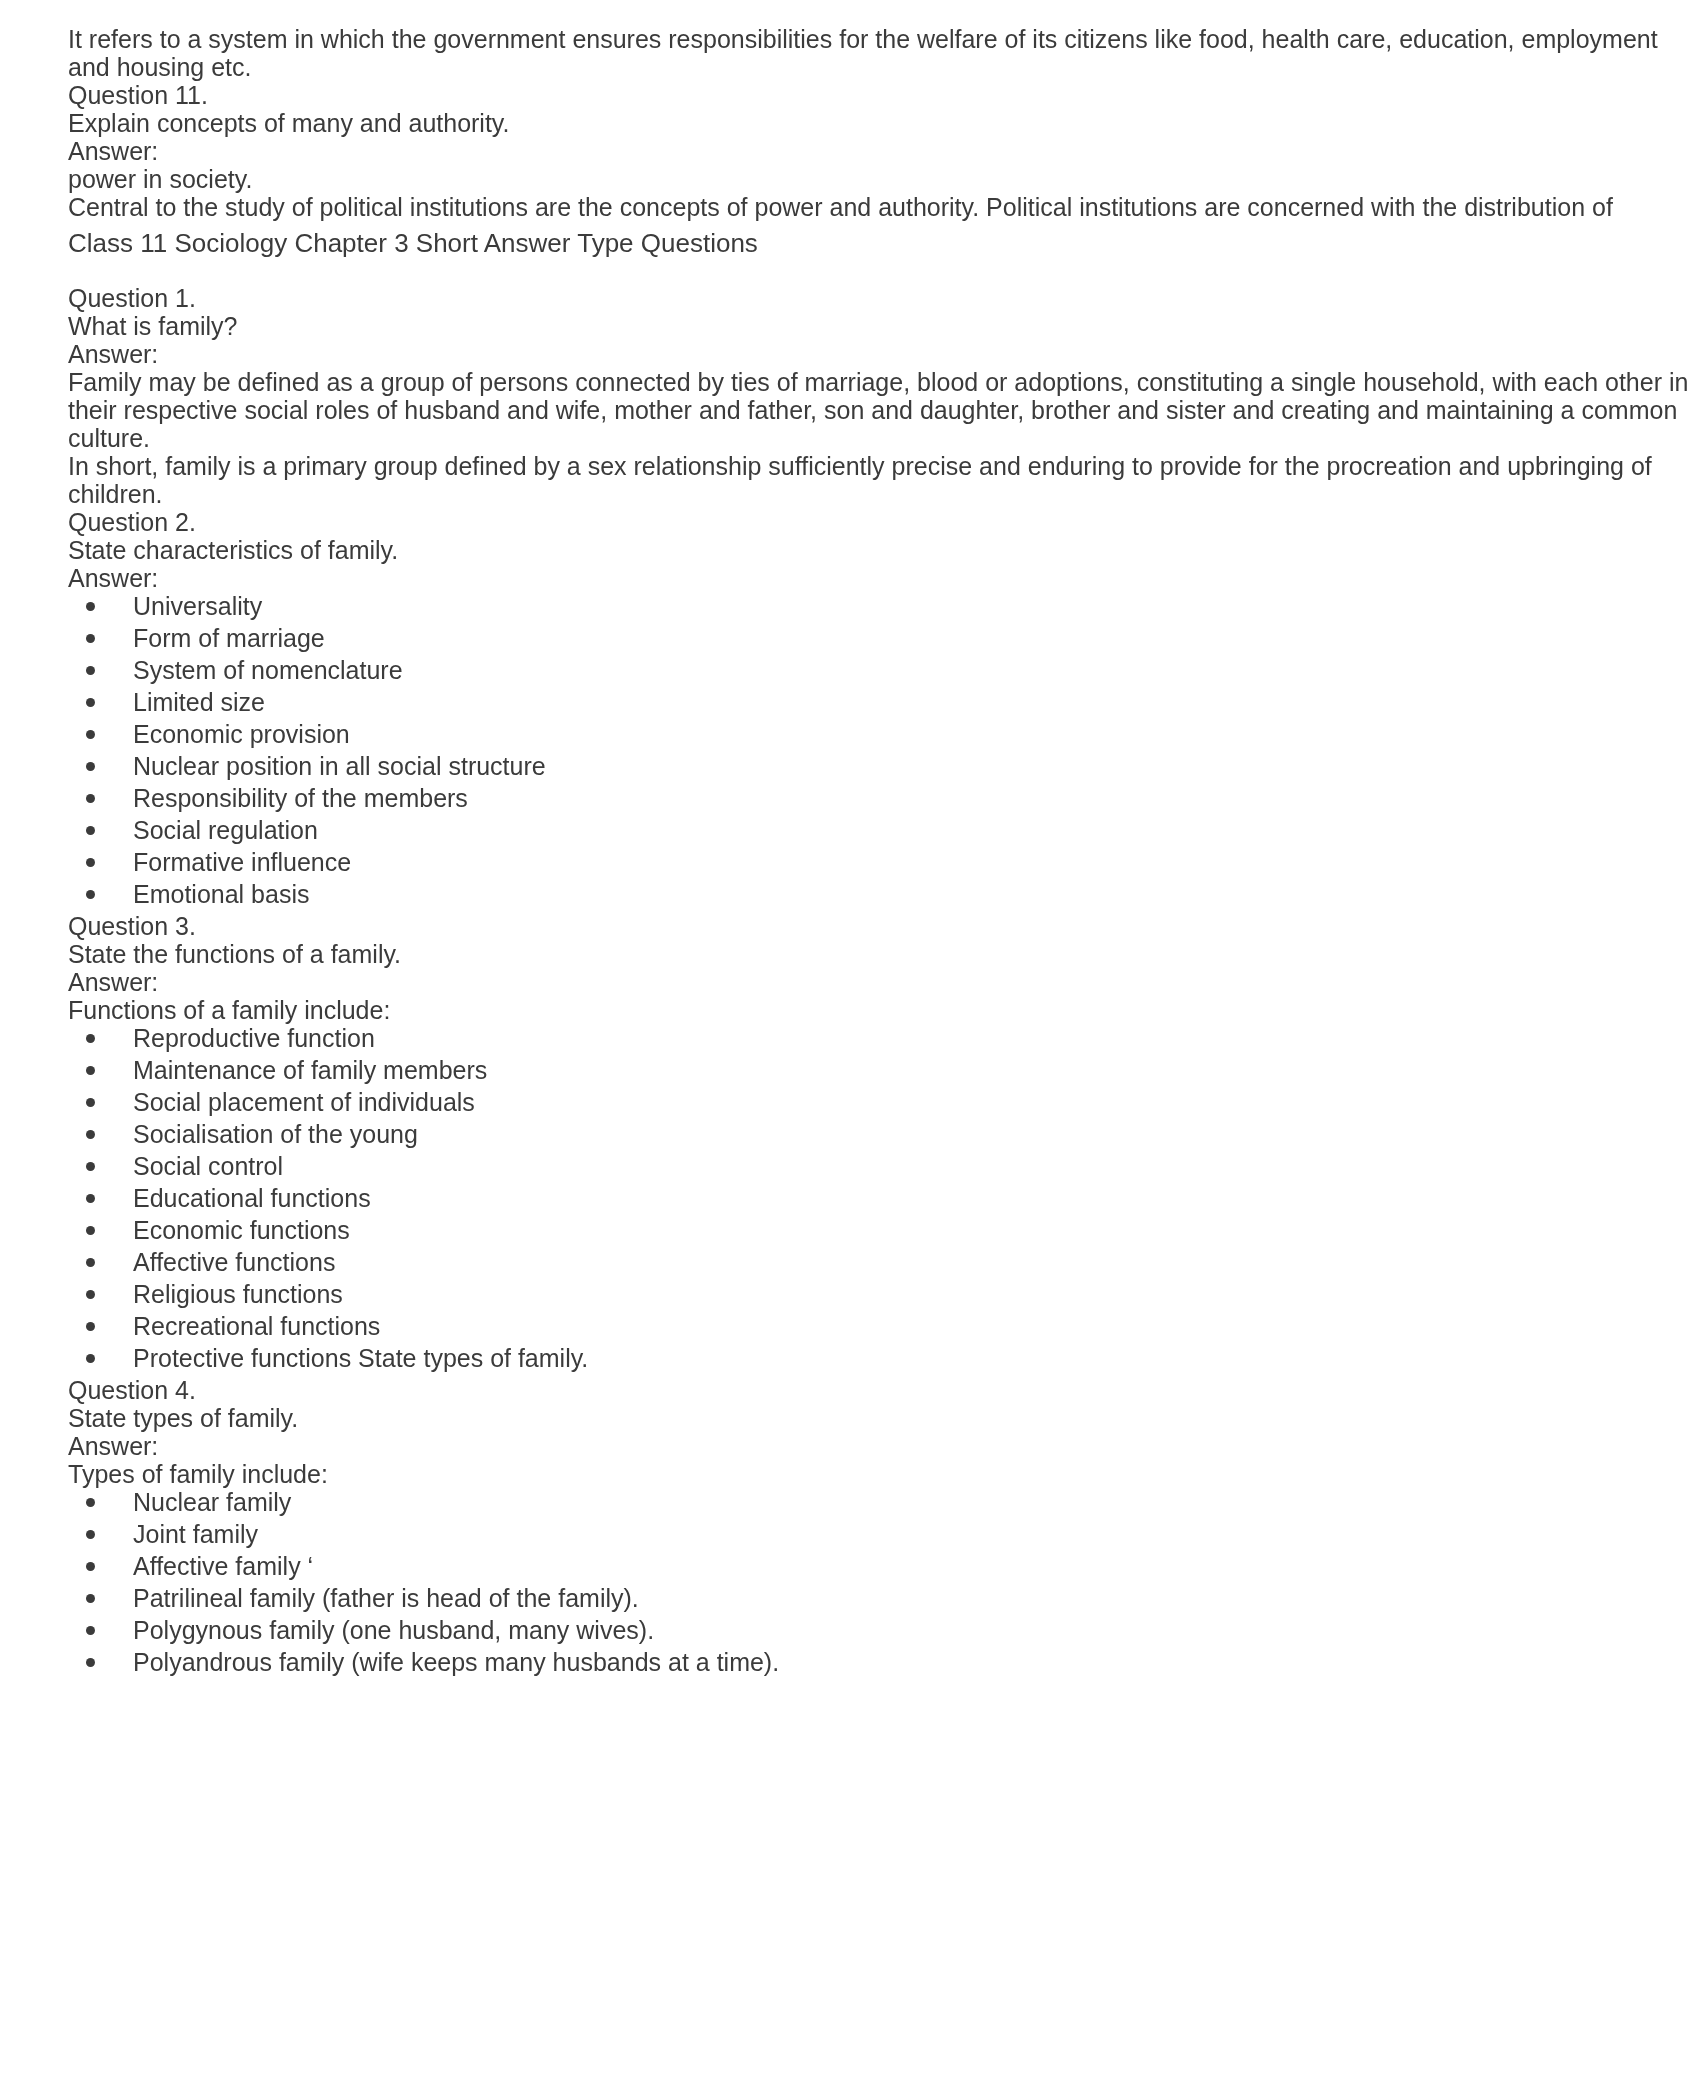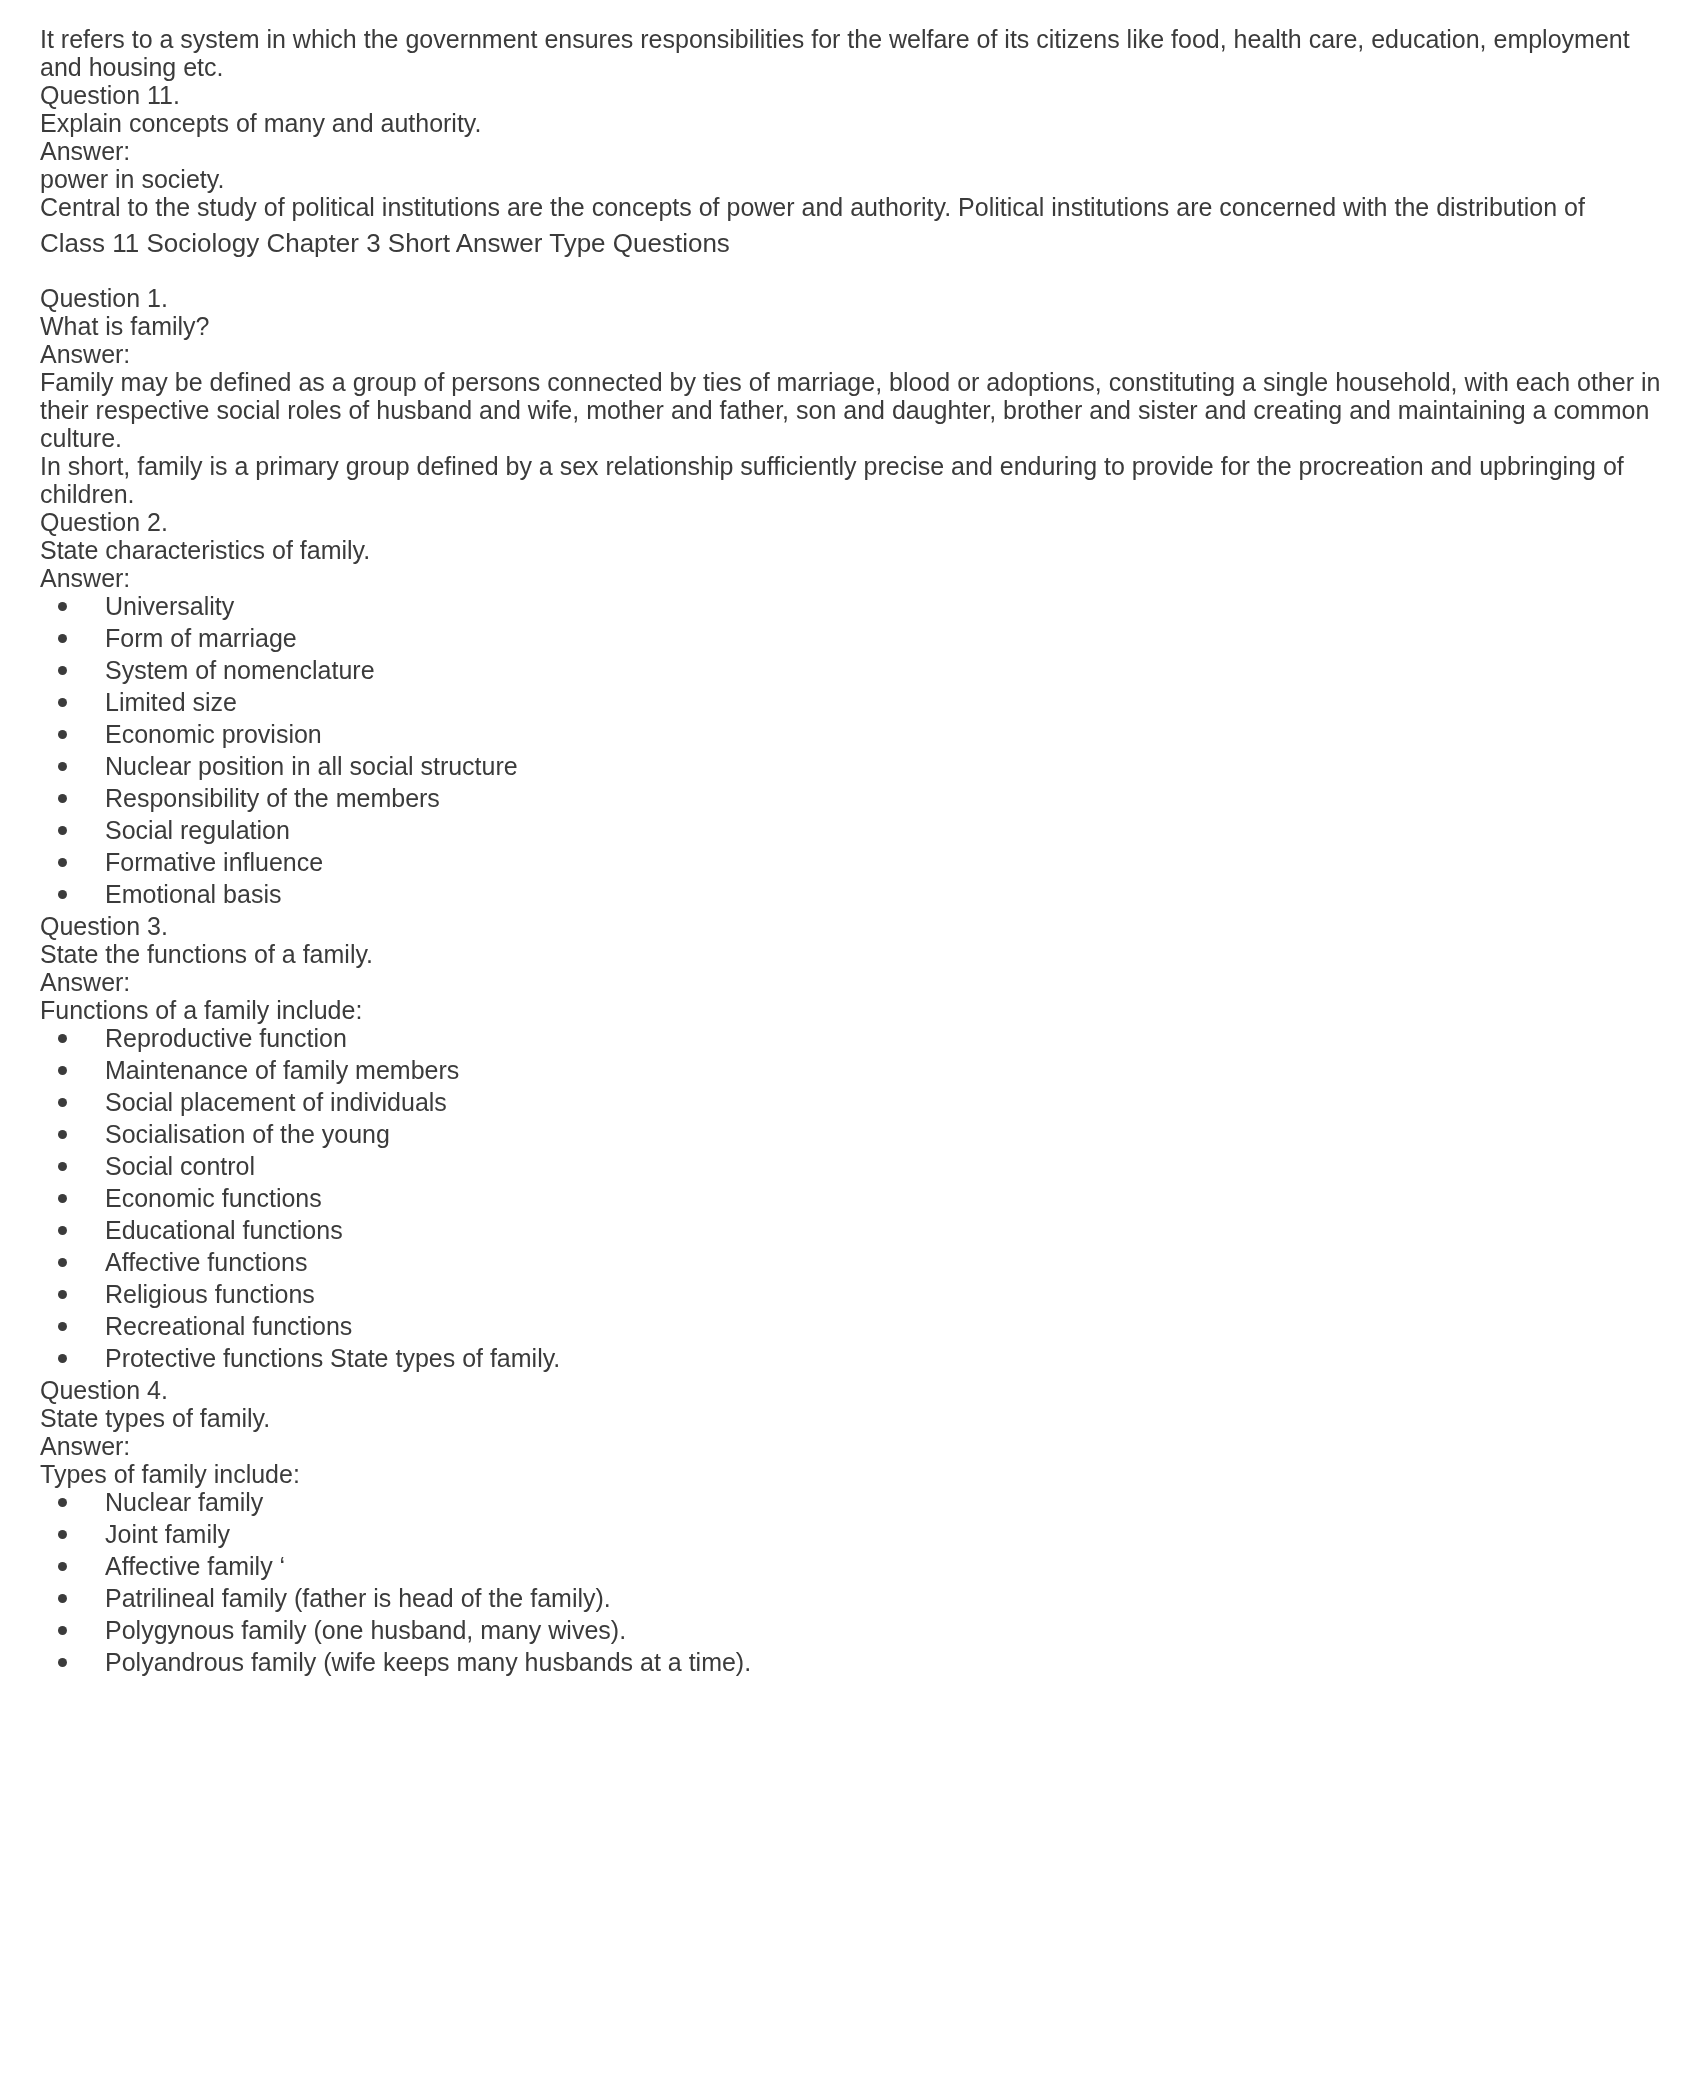--- a/index.html
+++ b/index.html
@@ -11,20 +11,21 @@
     width: 1700px;
     height: 2097px;
     overflow: hidden;
     font-family: "Liberation Sans", "DejaVu Sans", sans-serif;
     font-size: 25px;
     line-height: 28px;
     color: #3b3b3b;
   }
   .page {
     padding: 25px 40px 0 40px;
+    margin-left: 28px;
   }
   p.para {
     margin: 0;
     padding: 0;
   }
   .line {
     display: block;
     white-space: nowrap;
   }
   .para-intro        { margin-bottom: 46px; }
@@ -124,22 +125,22 @@
     <span class="line">Answer:</span>
     <span class="line">Functions of a family include:</span>
   </p>
 
   <ul class="bullet-list list-q3">
     <li>Reproductive function</li>
     <li>Maintenance of family members</li>
     <li>Social placement of individuals</li>
     <li>Socialisation of the young</li>
     <li>Social control</li>
+    <li>Educational functions</li>
     <li>Economic functions</li>
-    <li>Educational functions</li>
     <li>Affective functions</li>
     <li>Religious functions</li>
     <li>Recreational functions</li>
     <li>Protective functions State types of family.</li>
   </ul>
 
   <p class="para para-q4">
     <span class="line">Question 4.</span>
     <span class="line">State types of family.</span>
     <span class="line">Answer:</span>

